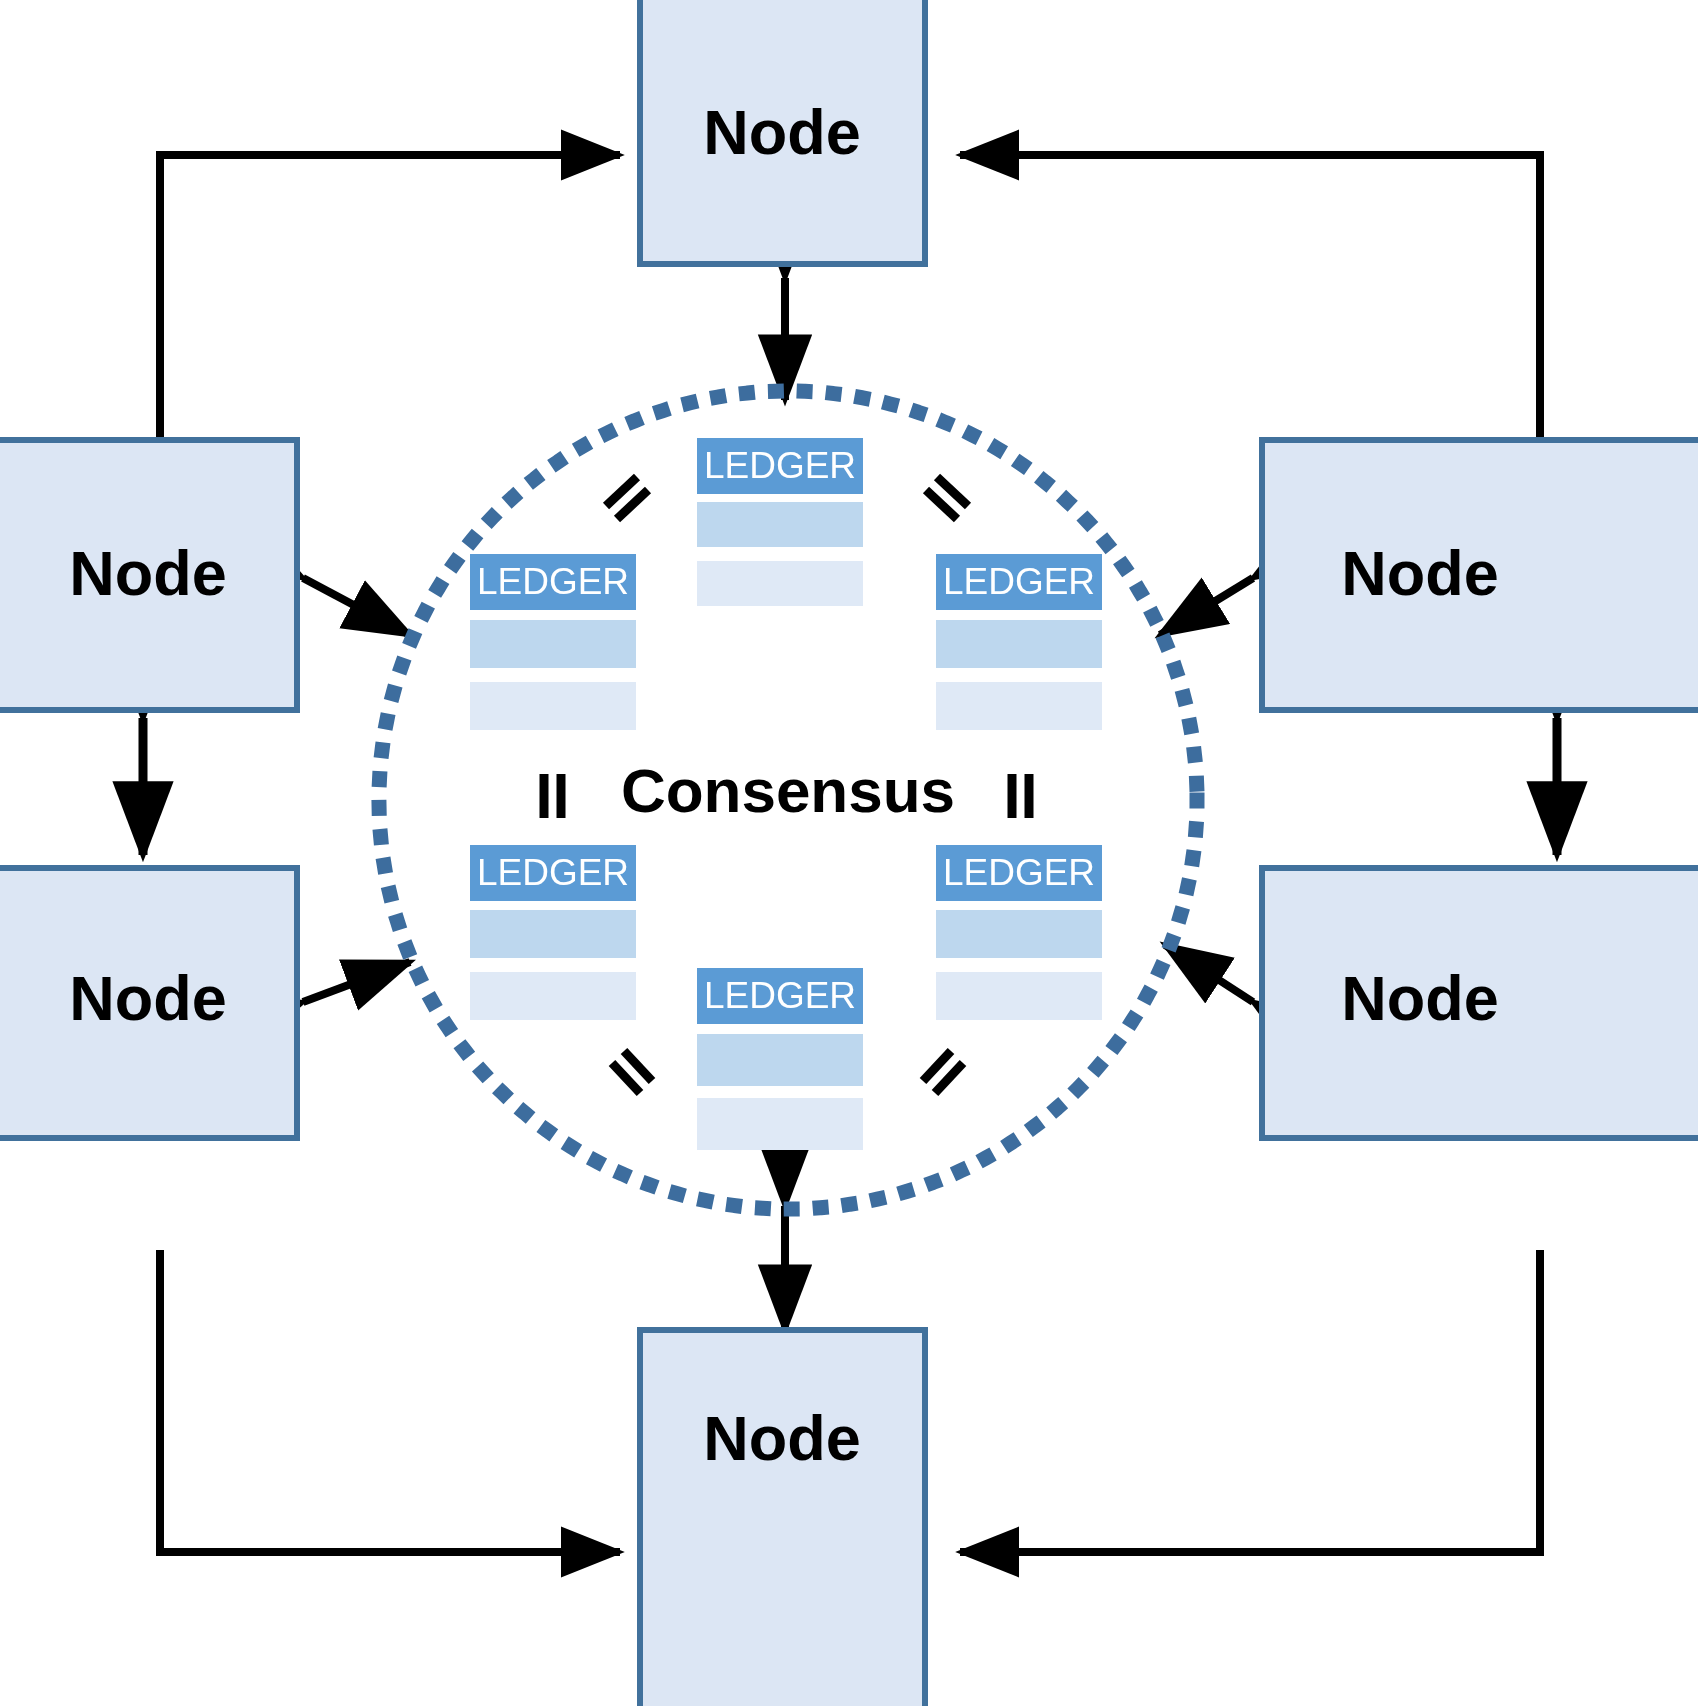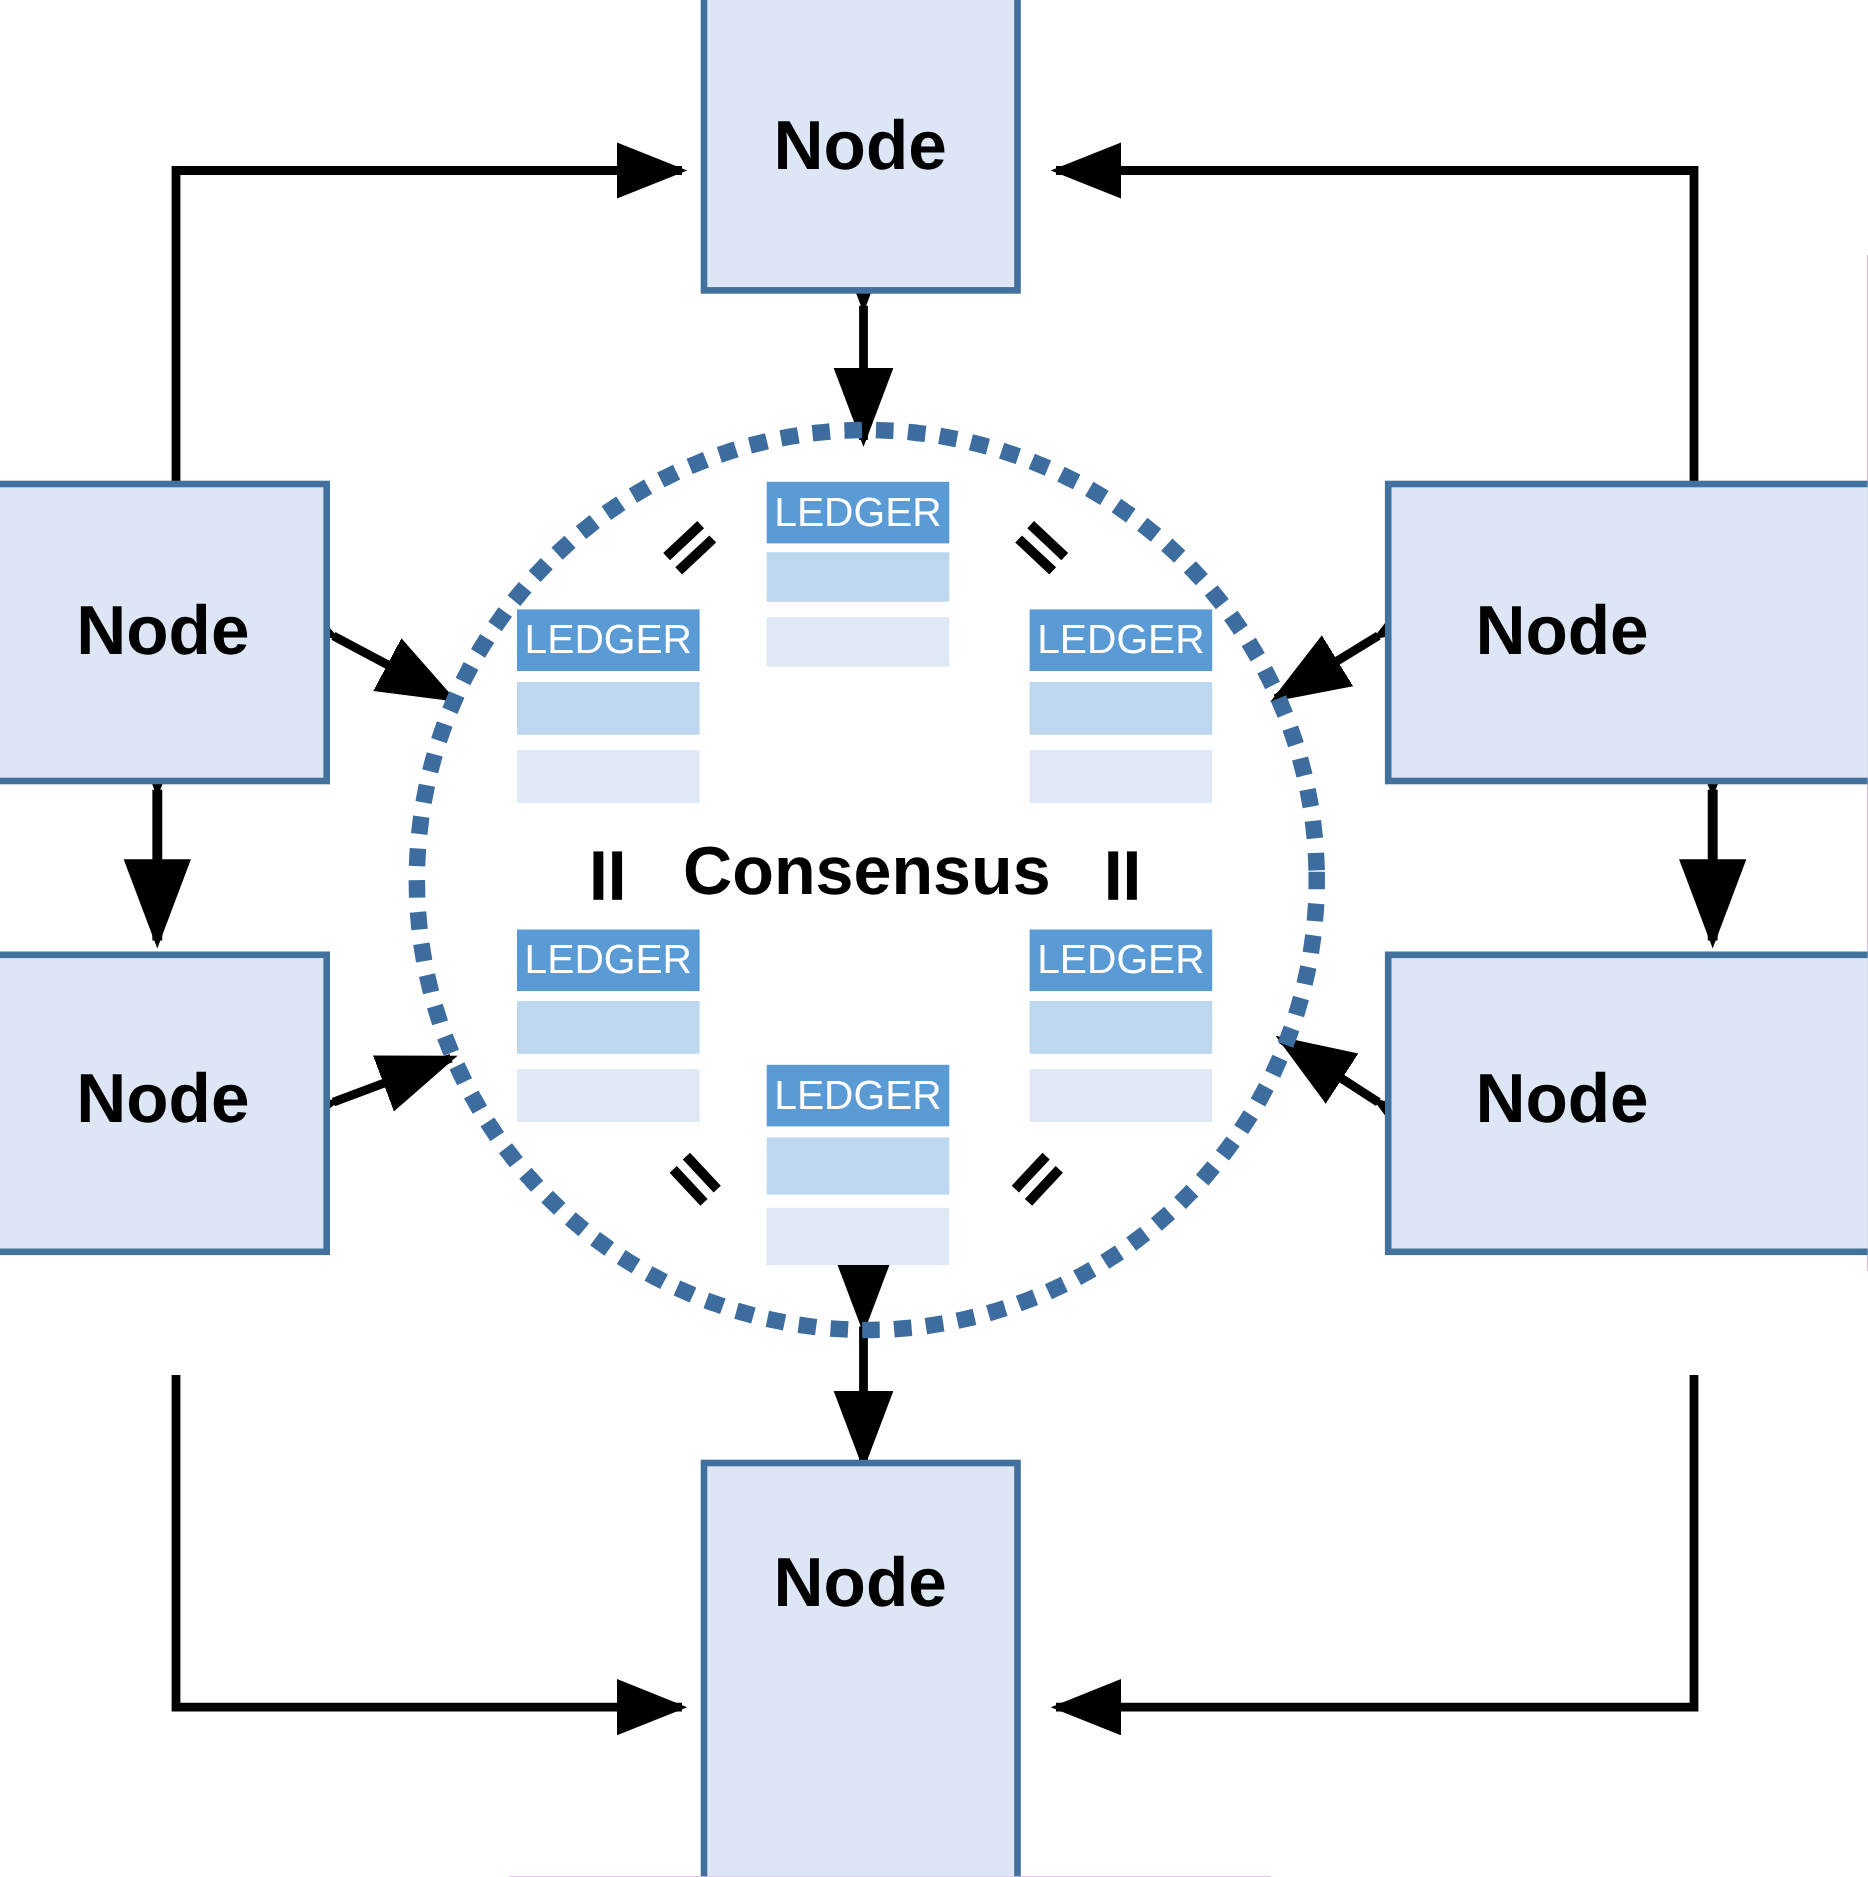--- a/index.html
+++ b/index.html
@@ -1,18 +1,18 @@
 <!DOCTYPE html>
 <html><head>
 <meta charset="utf-8">
 <style>
   html,body{margin:0;padding:0;background:#ffffff;}
   body{width:1698px;height:1706px;overflow:hidden;
        font-family:"Liberation Sans","DejaVu Sans",sans-serif;}
-  #stage{position:relative;width:1698px;height:1706px;background:#a21caf;}
+  #stage{position:relative;width:1698px;height:1706px;background:#be185d;}
   svg#canvas{position:absolute;left:0;top:0;width:1698px;height:1706px;}
   .node-label{font-family:"Liberation Sans","DejaVu Sans",sans-serif;
               font-weight:bold;font-size:63px;fill:#000;
               text-anchor:middle;dominant-baseline:middle;}
   .consensus-label{font-family:"Liberation Sans","DejaVu Sans",sans-serif;
               font-weight:bold;font-size:62px;fill:#000;
               text-anchor:middle;dominant-baseline:middle;}
   .ledger-label{font-family:"Liberation Sans","DejaVu Sans",sans-serif;
               font-weight:normal;font-size:37px;fill:#ffffff;
               text-anchor:middle;dominant-baseline:middle;}

